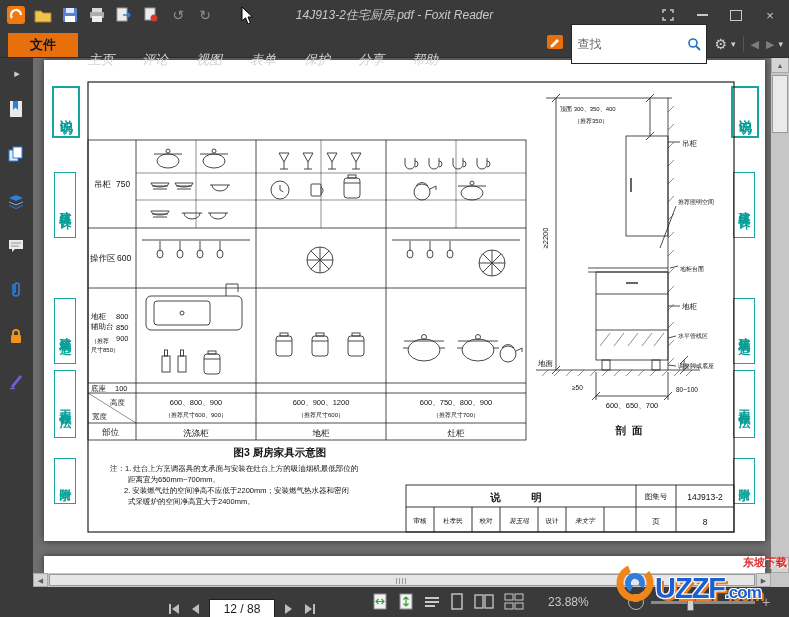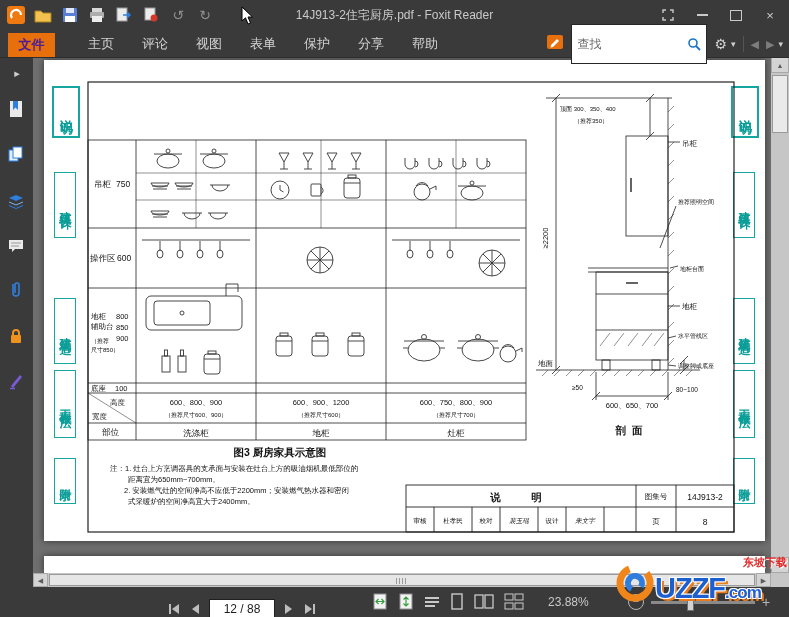--- a/index.html
+++ b/index.html
@@ -2,35 +2,35 @@
 <html><head>
 <meta charset="utf-8">
 <style>
   html,body { margin:0; padding:0; background:#222; }
   .app { position:relative; width:789px; height:617px; background:#6f6f6f;
          font-family:"Liberation Sans","DejaVu Sans",sans-serif; overflow:hidden; }
 
   
   .titlebar { position:absolute; top:0; left:0; right:0; height:30px; background:#3a3a3a; z-index:30; }
   .tb-title { position:absolute; left:120px; right:120px; top:0; height:30px; line-height:30px;
-              text-align:center; color:#c9c9c9; font-size:12px; white-space:nowrap; overflow:hidden; }
+              text-align:center; color:#c9c9c9; font-size:12px; white-space:nowrap; overflow:hidden;font-style:italic; }
   .tb-icons { position:absolute; left:6px; top:5px; display:flex; gap:7px; align-items:center; z-index:2; }
   .tbi { width:20px; height:20px; display:flex; align-items:center; justify-content:center; }
   .tbi.glyph { color:#8f8f8f; font-size:14px; }
   .tb-controls { position:absolute; right:2px; top:0; display:flex; height:30px; }
   .wc { width:34px; height:30px; color:#c9c9c9; display:flex; align-items:center; justify-content:center; font-size:13px; }
   .wc .minbox { width:11px; height:2px; background:#c9c9c9; }
   .wc .maxbox { width:10px; height:9px; border:1.5px solid #c9c9c9; }
 
   
   .ribbon { position:absolute; top:30px; left:0; right:0; height:27px; background:#3a3a3a;
             border-bottom:1px solid #2c2c2c; z-index:30; }
-  .file-btn { position:absolute; left:8px; top:3px; width:47px; height:24px; background:#e7700d;
-              color:#4c1d95; font-size:13px; font-weight:bold; text-align:center; line-height:24px; cursor:default; }
-  .menu-items { position:absolute; left:74px; top:0; height:27px; display:flex; }
+  .file-btn { position:absolute; left:8px; top:3px; width:70px; height:24px; background:#e7700d;
+              color:#0f172a; font-size:13px; font-weight:bold; text-align:center; line-height:24px; cursor:default; }
+  .menu-items { position:absolute; left:74px; top:16px; height:27px; display:flex;font-style:italic; }
   .menu-item { padding:0 14px; line-height:27px; color:#d4d4d4; font-size:13px; }
   .ribbon-right { position:absolute; right:6px; top:3px; display:flex; align-items:center; gap:7px; height:22px; }
   .searchbox { width:124px; height:20px; background:#fff; border:1px solid #262626;
                display:flex; align-items:center; padding:9px 5px; }
   .searchbox .stext { color:#6a6a6a; font-size:12px; flex:1; }
   .rglyph { color:#cfcfcf; font-size:14px; line-height:22px; }
   .rglyph.dim { color:#7d7d7d; font-size:11px; }
   .caret { color:#cfcfcf; font-size:9px; margin-left:-3px; }
   .vsep { width:1px; height:16px; background:#555; }
 

